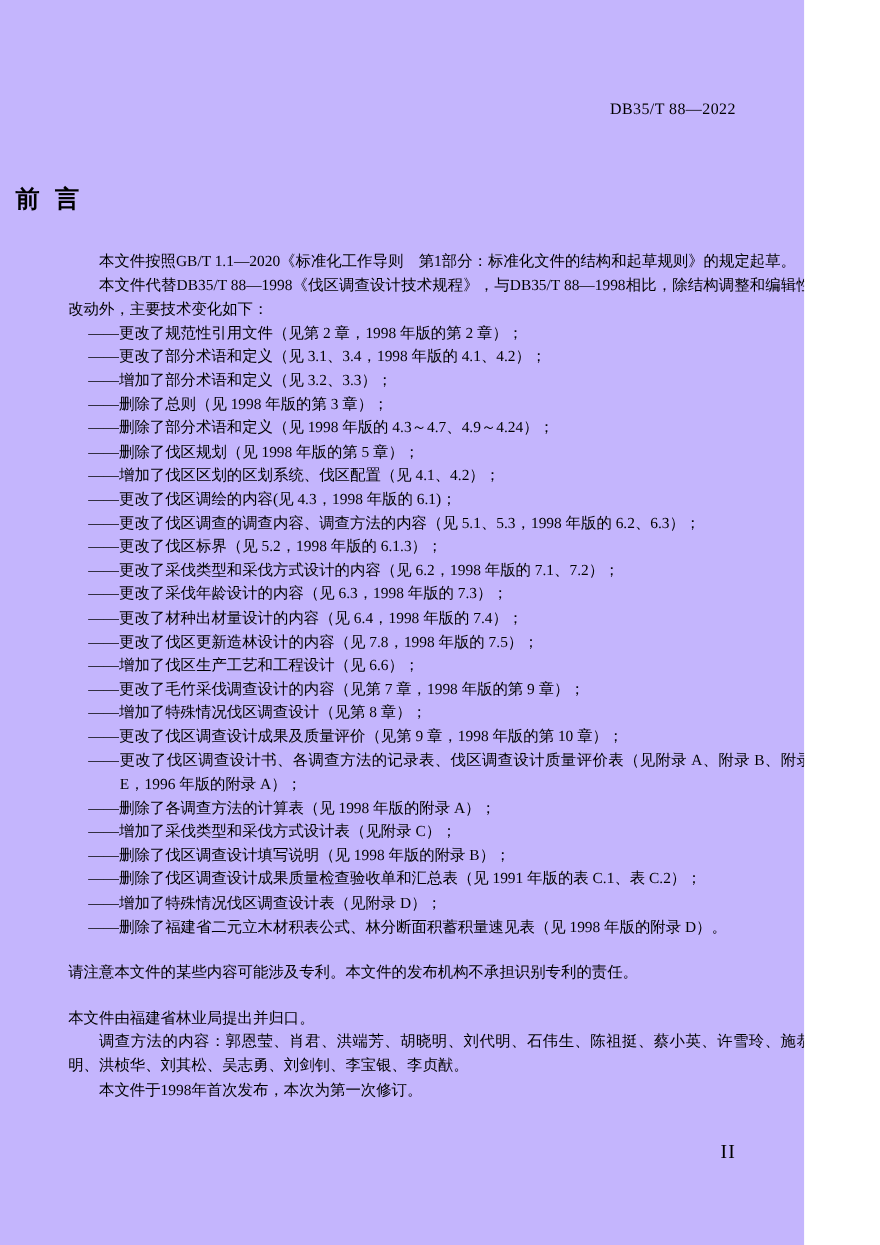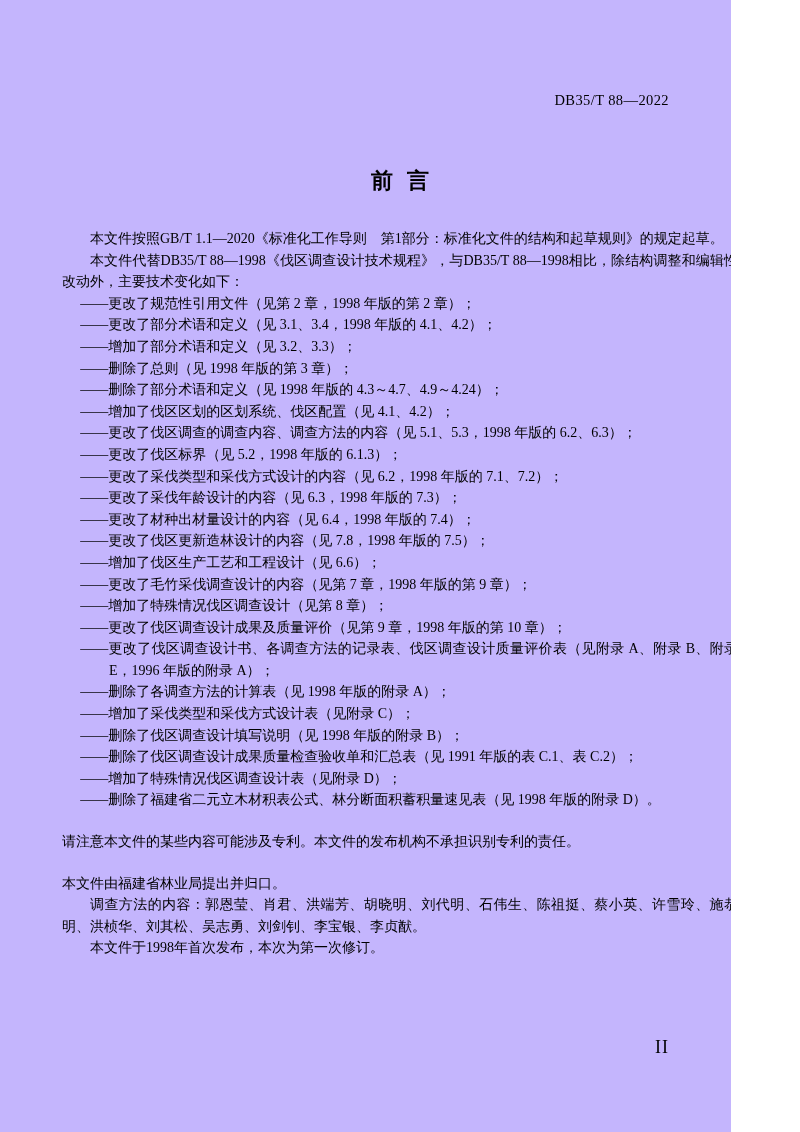--- a/index.html
+++ b/index.html
@@ -25,21 +25,21 @@
     right: 62px;
     font-size: 14.5px;
     letter-spacing: 0.4px;
     white-space: nowrap;
   }
   .doc-title {
     position: absolute;
     top: 166px;
     left: 0;
     width: 800px;
-    text-align: center;
+    text-align: left;
     font-size: 22px;
     font-weight: bold;
     letter-spacing: 14px;
     text-indent: 14px;
   }
   .content {
     position: absolute;
     top: 228px;
     left: 62px;
     width: 676px;
@@ -85,21 +85,23 @@
 
     <p class="para">本文件按照GB/T 1.1—2020《标准化工作导则　第1部分：标准化文件的结构和起草规则》的规定起草。</p>
     <p class="para">本文件代替DB35/T 88—1998《伐区调查设计技术规程》，与DB35/T 88—1998相比，除结构调整和编辑性改动外，主要技术变化如下：</p>
 
     <div>
       <p class="dash-item">——更改了规范性引用文件（见第 2 章，1998 年版的第 2 章）；</p>
       <p class="dash-item">——更改了部分术语和定义（见 3.1、3.4，1998 年版的 4.1、4.2）；</p>
       <p class="dash-item">——增加了部分术语和定义（见 3.2、3.3）；</p>
       <p class="dash-item">——删除了总则（见 1998 年版的第 3 章）；</p>
       <p class="dash-item">——删除了部分术语和定义（见 1998 年版的 4.3～4.7、4.9～4.24）；</p>
+      <p class="dash-item">——删除了伐区规划（见 1998 年版的第 5 章）；</p>
       <p class="dash-item">——增加了伐区区划的区划系统、伐区配置（见 4.1、4.2）；</p>
+      <p class="dash-item">——更改了伐区调绘的内容(见 4.3，1998 年版的 6.1)；</p>
       <p class="dash-item">——更改了伐区调查的调查内容、调查方法的内容（见 5.1、5.3，1998 年版的 6.2、6.3）；</p>
       <p class="dash-item">——更改了伐区标界（见 5.2，1998 年版的 6.1.3）；</p>
       <p class="dash-item">——更改了采伐类型和采伐方式设计的内容（见 6.2，1998 年版的 7.1、7.2）；</p>
       <p class="dash-item">——更改了采伐年龄设计的内容（见 6.3，1998 年版的 7.3）；</p>
       <p class="dash-item">——更改了材种出材量设计的内容（见 6.4，1998 年版的 7.4）；</p>
       <p class="dash-item">——更改了伐区更新造林设计的内容（见 7.8，1998 年版的 7.5）；</p>
       <p class="dash-item">——增加了伐区生产工艺和工程设计（见 6.6）；</p>
       <p class="dash-item">——更改了毛竹采伐调查设计的内容（见第 7 章，1998 年版的第 9 章）；</p>
       <p class="dash-item">——增加了特殊情况伐区调查设计（见第 8 章）；</p>
       <p class="dash-item">——更改了伐区调查设计成果及质量评价（见第 9 章，1998 年版的第 10 章）；</p>

